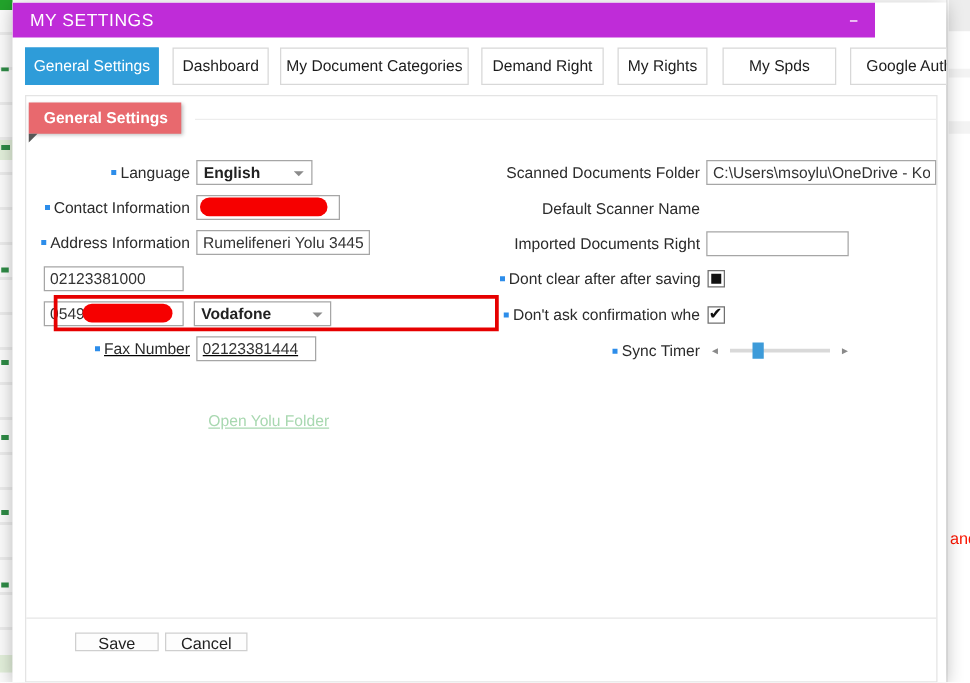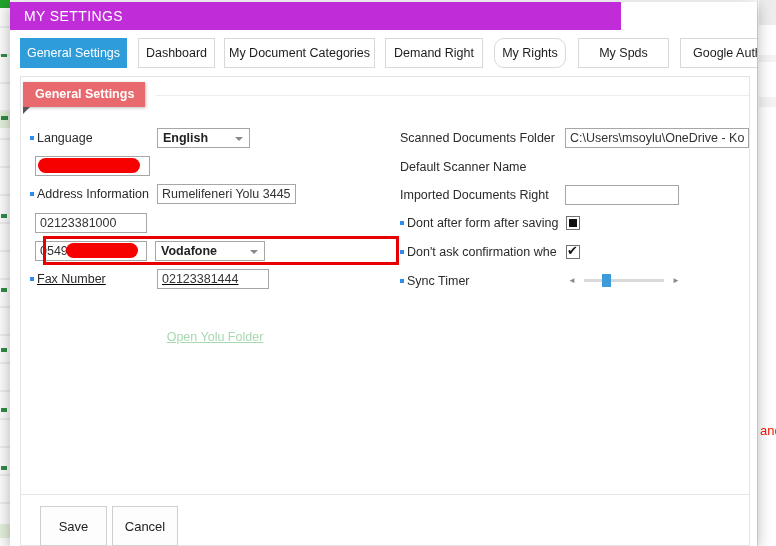--- a/index.html
+++ b/index.html
@@ -14,21 +14,21 @@
   .bg-left .corner { position:absolute; left:0; top:0; width:10px; height:8px; background:#22a32b; }
   .bg-left .lightrow { position:absolute; left:0; width:10px; background:#e2efda; }
   .bg-right { position:absolute; left:757px; top:0; width:19px; height:546px; background:#ffffff; border-left:1px solid #e3e3e3; }
   .bg-right .bar { position:absolute; left:1px; width:18px; background:#ededed; }
   .bg-right .redtext { position:absolute; left:2px; top:423px; font-size:13px; color:#fb1500; }
 
   
   .dialog { position:absolute; left:10px; top:2px; width:747px; height:544px; background:#ffffff;
     box-shadow:0 3px 14px rgba(0,0,0,.30); overflow:hidden; }
 
-  .titlebar { position:absolute; left:0; top:0; width:611px; height:28px; background:#bf2cd8;padding-left:17px; }
+  .titlebar { position:absolute; left:0; top:0; width:690px; height:28px; background:#bf2cd8;padding-left:17px; }
   .titlebar .title { position:absolute; left:14px; top:0; line-height:28px; color:#ffffff; font-size:14px; letter-spacing:.4px; }
   .winbtn { position:absolute; top:0; width:22px; height:28px; text-align:center; line-height:28px;
     color:rgba(255,255,255,.88); font-size:12px; cursor:default; }
   .winbtn.min { left:662px; font-weight:bold; }
   .winbtn.max { left:696px; font-size:11px; }
   .winbtn.close { left:726px; font-size:12px; }
 
   
   .tabs { position:absolute; left:10px; top:36px; height:30px; display:flex; }
   .tab { height:30px; display:flex; align-items:center; justify-content:center; background:#ffffff;
@@ -39,21 +39,21 @@
   .panel { position:absolute; left:10px; top:74px; width:730px; height:470px; background:#ffffff; border:1px solid #e4e4e4; }
   .panel-topline { position:absolute; left:146px; top:93px; width:593px; height:1px; background:#ededed; }
   .ribbon { position:absolute; left:13px; top:80px; width:122px; height:25px; background:#e8696e;
     color:#ffffff; font-size:12.5px; font-weight:bold; line-height:25px; padding-left:12px;
     box-shadow:1px 1px 3px rgba(0,0,0,.25); }
   .ribbon-fold { position:absolute; left:13px; top:105px; width:0; height:0;
     border-top:7px solid #575757; border-right:7px solid transparent; }
 
   
   .row { position:absolute; height:21px; display:flex; align-items:center; }
-  .lbl { font-size:12.5px; color:#2b2b2b; white-space:nowrap; overflow:hidden; }
+  .lbl { font-size:12.5px; color:#2b2b2b; text-align:right; white-space:nowrap; overflow:hidden; }
   .lbl .bullet { display:inline-block; width:4px; height:4px; background:#2d8dea; vertical-align:middle; margin-right:3px; }
   .lbl-left { width:122px; }
   .lbl-right { width:160px; }
   .tbox { height:20px; border:1px solid #a6a6a6; background:#fff; font-family:"Liberation Sans",sans-serif;
     font-size:12.5px; color:#333; padding:0 4px; margin-left:5px; outline:none; }
   .combo { height:20px; border:1px solid #a6a6a6; background:#fff; margin-left:5px; display:flex;
     align-items:center; padding:0 5px; position:relative; }
   .combo .val { font-size:12.5px; font-weight:bold; color:#222; }
   .combo .arrow { position:absolute; right:6px; top:8px; width:0; height:0;
     border-left:4px solid transparent; border-right:4px solid transparent; border-top:4px solid #8a8a8a; }
@@ -67,22 +67,22 @@
   .chk { width:14px; height:14px; border:1px solid #707070; background:#fff; margin-left:6px; position:relative; }
   .chk .inner { position:absolute; left:2px; top:2px; width:8px; height:8px; background:#111; }
   .chk .mark { position:absolute; left:0px; top:-2px; font-size:13px; color:#111; line-height:14px; }
 
   .slider { display:flex; align-items:center; margin-left:8px; }
   .slider .sarrow { font-size:8px; color:#8a8a8a; line-height:10px; }
   .slider .track { position:relative; width:80px; height:3px; background:#d9d9d9; margin:0 8px; }
   .slider .thumb { position:absolute; left:18px; top:-5px; width:9px; height:13px; background:#3d9bd9; }
 
   .divider { position:absolute; left:11px; top:492px; width:728px; height:1px; background:#e6e6e6; }
-  .btn { position:absolute; top:504px; height:40px; background:#fdfdfd; border:1px solid #cfcfcf;
-    font-family:"Liberation Sans",sans-serif; font-size:13px; color:#222; }
+  .btn { position:absolute; top:504px; height:15px; background:#fdfdfd; border:1px solid #cfcfcf;
+    font-family:"Liberation Sans",sans-serif; font-size:13px; color:#222;margin-left:20px; }
   .btn.save { left:30px; width:67px; }
   .btn.cancel { left:102px; width:66px; }
 </style>
 </head>
 <body>
 
 <div class="screen">
 
   <div class="bg-left">
     <div class="corner"></div>
@@ -111,39 +111,40 @@
       <div class="winbtn min">–</div>
       <div class="winbtn max">▢</div>
       <div class="winbtn close">✕</div>
     </div>
 
     <div class="tabs">
       <div class="tab selected" style="width:107px;">General Settings</div>
       <div class="tab" style="width:77px;margin-left:11px;">Dashboard</div>
       <div class="tab" style="width:151px;margin-left:9px;">My Document Categories</div>
       <div class="tab" style="width:98px;margin-left:10px;">Demand Right</div>
-      <div class="tab" style="width:72px;margin-left:11px;border-radius:10px;">My Rights</div>
+      <div class="tab" style="width:72px;margin-left:11px;">My Rights</div>
       <div class="tab" style="width:91px;margin-left:12px;">My Spds</div>
       <div class="tab" style="width:101px;margin-left:11px;justify-content:flex-start;padding-left:12px;">Google Authenti</div>
     </div>
 
     <div class="panel"></div>
     <div class="panel-topline"></div>
     <div class="ribbon">General Settings</div>
     <div class="ribbon-fold"></div>
 
     <div class="row" style="left:20px;top:125px;">
       <div class="lbl lbl-left"><span class="bullet"></span><span>Language</span></div>
       <div class="combo" style="width:93px;">
         <span class="val">English</span>
         <span class="arrow"></span>
       </div>
     </div>
 
     <div class="row" style="left:20px;top:153px;">
+      <div class="lbl lbl-left"><span class="bullet"></span><span>Contact Information</span></div>
       <div style="position:relative;">
         <input class="tbox" style="width: 115px;">
         <div class="redact" style="left:8px;top:2px;width:102px;height:15px;"></div>
       </div>
     </div>
 
     <div class="row" style="left:20px;top:181px;">
       <div class="lbl lbl-left"><span class="bullet"></span><span>Address Information</span></div>
       <input class="tbox" style="width: 139px;" value="Rumelifeneri Yolu 34450">
     </div>
@@ -158,21 +159,21 @@
         <div class="redact" style="left:36px;top:2px;width:72px;height:15px;"></div>
       </div>
       <div class="combo" style="width:110px;margin-left:8px;">
         <span class="val">Vodafone</span>
         <span class="arrow"></span>
       </div>
     </div>
 
     <div class="row" style="left:20px;top:266px;text-decoration:underline;">
       <div class="lbl lbl-left"><span class="bullet"></span><span>Fax Number</span></div>
-      <input class="tbox" style="width: 112px;" value="02123381444">
+      <input class="tbox" style="width: 96px;" value="02123381444">
     </div>
 
     <div class="hl-rect"></div>
 
     <div class="link">Open Yolu Folder</div>
 
     <div class="row" style="left:390px;top:125px;">
       <div class="lbl lbl-right">Scanned Documents Folder</div>
       <input class="tbox" style="width: 184px;" value="C:\Users\msoylu\OneDrive - Koc U">
     </div>
@@ -180,21 +181,21 @@
     <div class="row" style="left:390px;top:154px;">
       <div class="lbl lbl-right">Default Scanner Name</div>
     </div>
 
     <div class="row" style="left:390px;top:182px;">
       <div class="lbl lbl-right">Imported Documents Right</div>
       <input class="tbox" style="width: 114px;" value="">
     </div>
 
     <div class="row" style="left:390px;top:210px;">
-      <div class="lbl lbl-right"><span class="bullet"></span><span>Dont after form after saving</span></div>
+      <div class="lbl lbl-right"><span class="bullet"></span><span>Dont clear after after saving</span></div>
       <div class="chk">
           <div class="inner"></div>
         </div>
     </div>
 
     <div class="row" style="left:390px;top:239px;">
       <div class="lbl lbl-right"><span class="bullet"></span><span>Don't ask confirmation whe</span></div>
       <div class="chk">
           <div class="mark">✔</div>
         </div>

